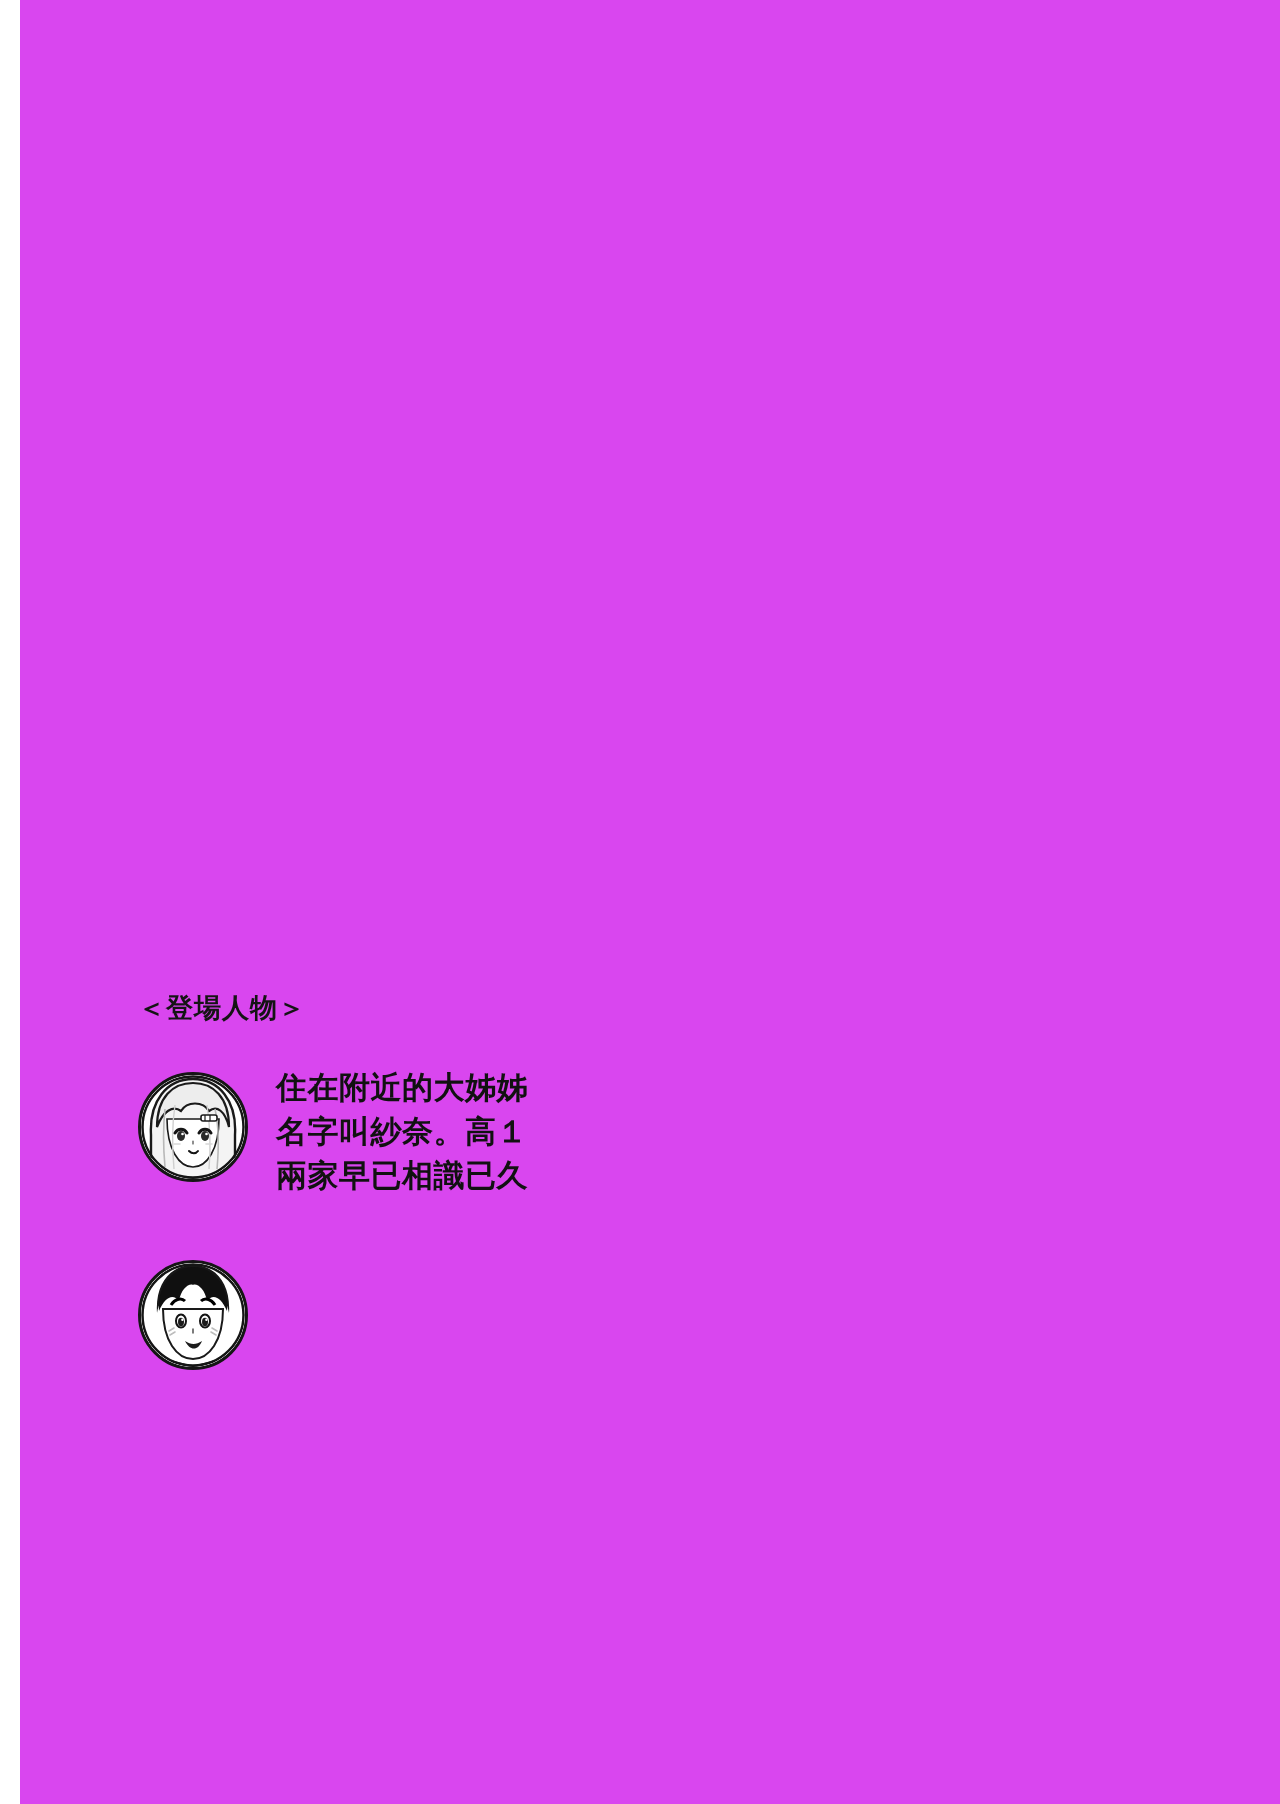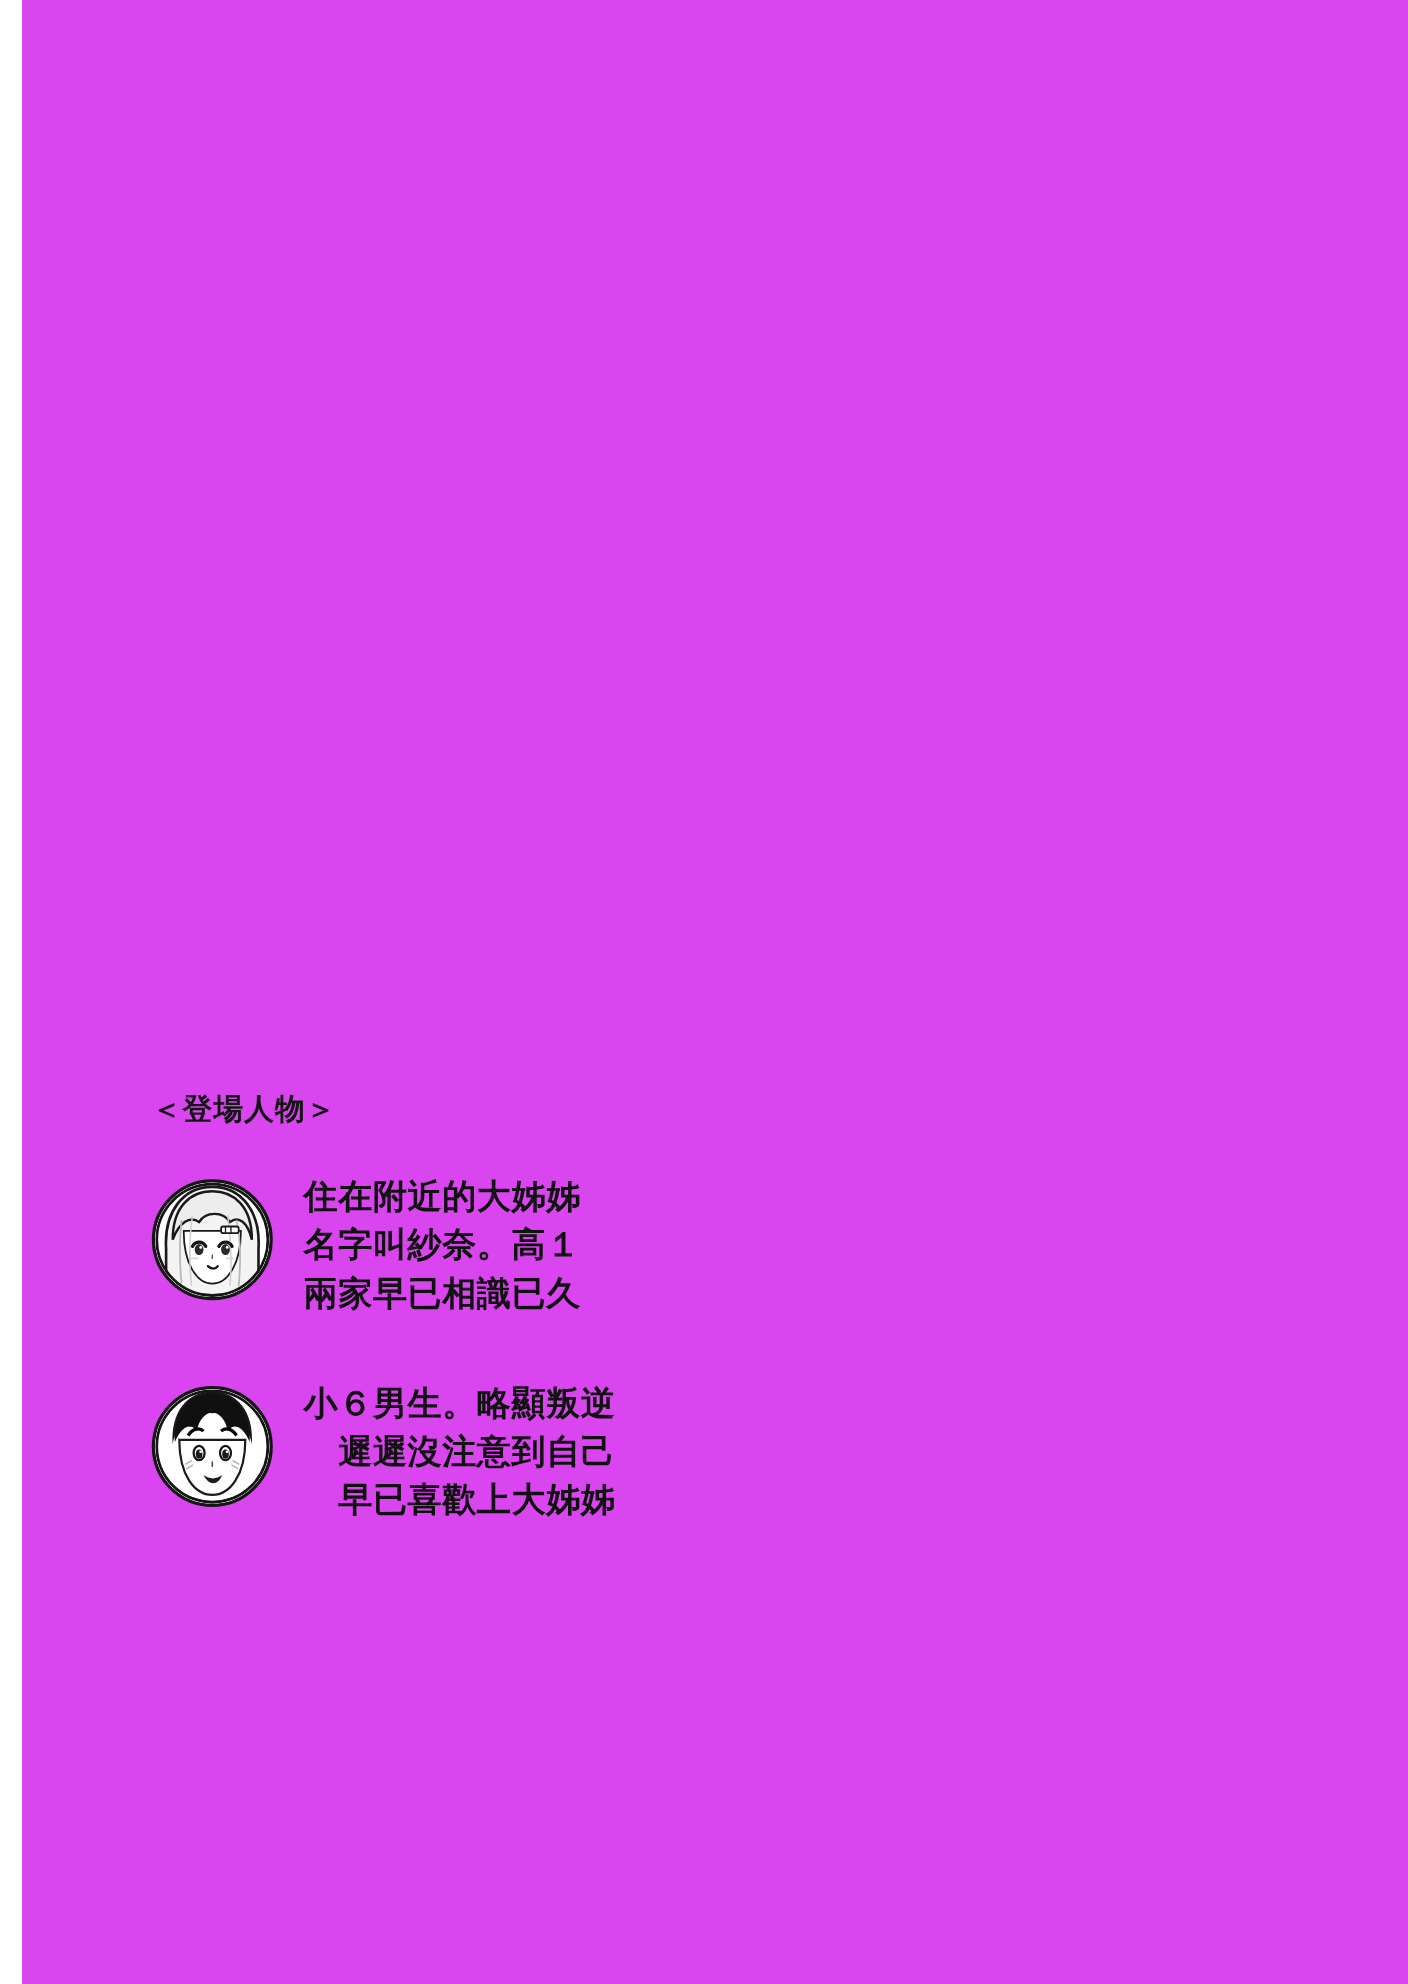--- a/index.html
+++ b/index.html
@@ -161,19 +161,16 @@
 
             <path d="M52 66 l0 4" stroke="#444" stroke-width="1.4" stroke-linecap="round"></path>
 
             <path d="M44 78 C49 88 57 88 61 78 C55 82 50 82 44 78 Z" fill="#1c1c1c"></path>
 
             <path d="M30 98 L52 104 L74 98" fill="none" stroke="#1a1a1a" stroke-width="2"></path>
           </g>
           <circle cx="52" cy="52" r="50.5" fill="none" stroke="#151515" stroke-width="2.5"></circle>
         </svg>
       </div>
-      <div class="char-text">小６男生。略顯叛逆
-遲遲沒注意到自己
-早已喜歡上大姊姊</div>
     </div>
 
   </div>
 </div>
 
 </body></html>

